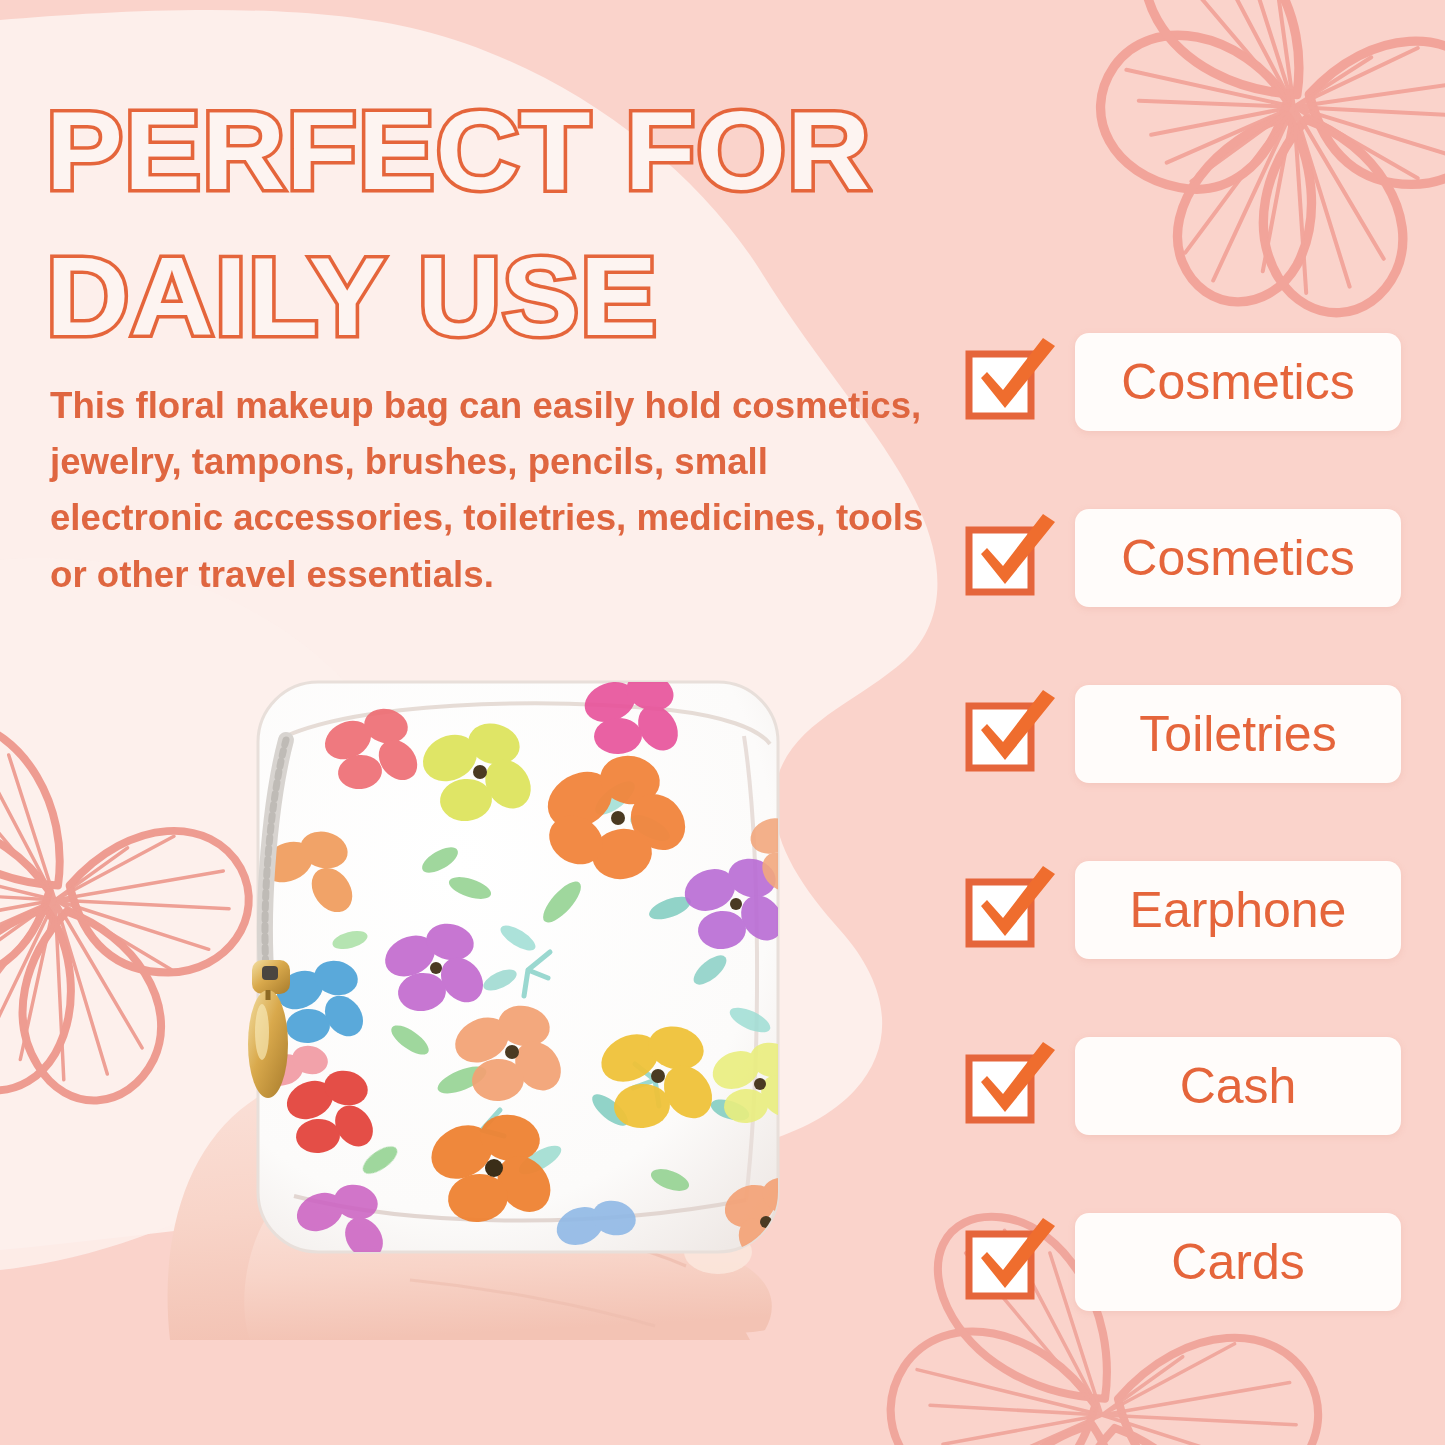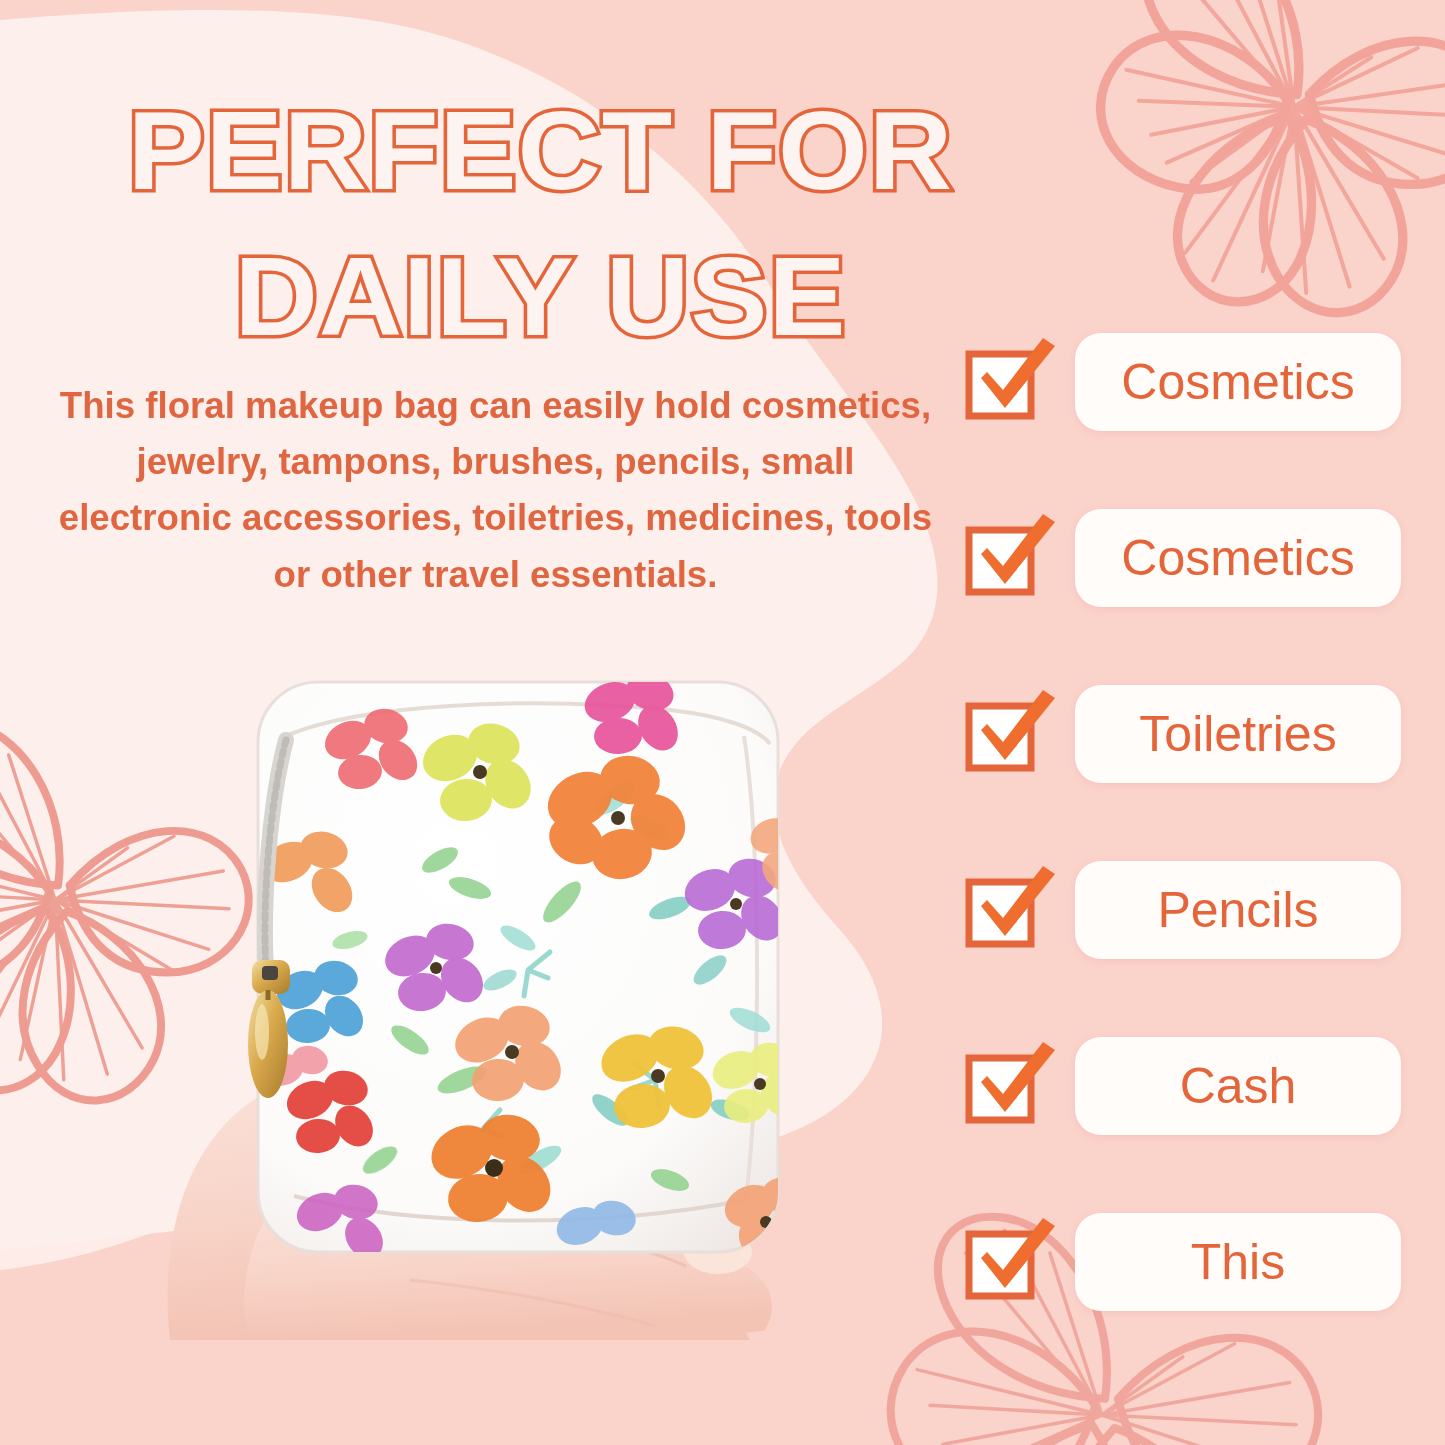--- a/index.html
+++ b/index.html
@@ -16,21 +16,20 @@
     position: relative;
   }
 
   #stage {
     position: absolute;
     inset: 0;
     width: 1445px;
     height: 1445px;
     overflow: hidden;
     background: #404040;
-    text-align: center;
   }
 
   
   #bg-layer { position: absolute; inset: 0; }
 
   
   #headline {
     position: absolute;
     left: 46px;
     top: 78px;
@@ -87,21 +86,21 @@
     height: 96px;
   }
 
   .pill {
     position: absolute;
     left: 112px;
     top: 3px;
     width: 326px;
     height: 98px;
     background: #fffcfa;
-    border-radius: 26px;
+    border-radius: 14px;
     box-shadow: 0 2px 7px rgba(215,140,120,0.18);
     display: flex;
     align-items: center;
     justify-content: center;
   }
 
   .pill-label {
     font-size: 50px;
     color: #e5653b;
     font-weight: 400;
@@ -530,39 +529,39 @@
         <span class="pill-label">Toiletries</span>
       </div>
     </div>
 
     <div class="check-row">
       <svg class="checkbox-icon" viewBox="0 0 96 96" xmlns="http://www.w3.org/2000/svg">
         <rect x="6" y="20" width="62" height="62" fill="#FFFFFF" stroke="#E5653B" stroke-width="7"></rect>
         <path d="M18,44 L24,38 L40,56 L80,4 L92,12 L42,74 Z" fill="#EF6D2E"></path>
       </svg>
       <div class="pill">
-        <span class="pill-label">Pencils</span>
+        <span class="pill-label">Earphone</span>
       </div>
     </div>
 
     <div class="check-row">
       <svg class="checkbox-icon" viewBox="0 0 96 96" xmlns="http://www.w3.org/2000/svg">
         <rect x="6" y="20" width="62" height="62" fill="#FFFFFF" stroke="#E5653B" stroke-width="7"></rect>
         <path d="M18,44 L24,38 L40,56 L80,4 L92,12 L42,74 Z" fill="#EF6D2E"></path>
       </svg>
       <div class="pill">
         <span class="pill-label">Cash</span>
       </div>
     </div>
 
     <div class="check-row">
       <svg class="checkbox-icon" viewBox="0 0 96 96" xmlns="http://www.w3.org/2000/svg">
         <rect x="6" y="20" width="62" height="62" fill="#FFFFFF" stroke="#E5653B" stroke-width="7"></rect>
         <path d="M18,44 L24,38 L40,56 L80,4 L92,12 L42,74 Z" fill="#EF6D2E"></path>
       </svg>
       <div class="pill">
-        <span class="pill-label">This</span>
+        <span class="pill-label">Cards</span>
       </div>
     </div>
 
   </div>
 
 </div>
 
 </body></html>

